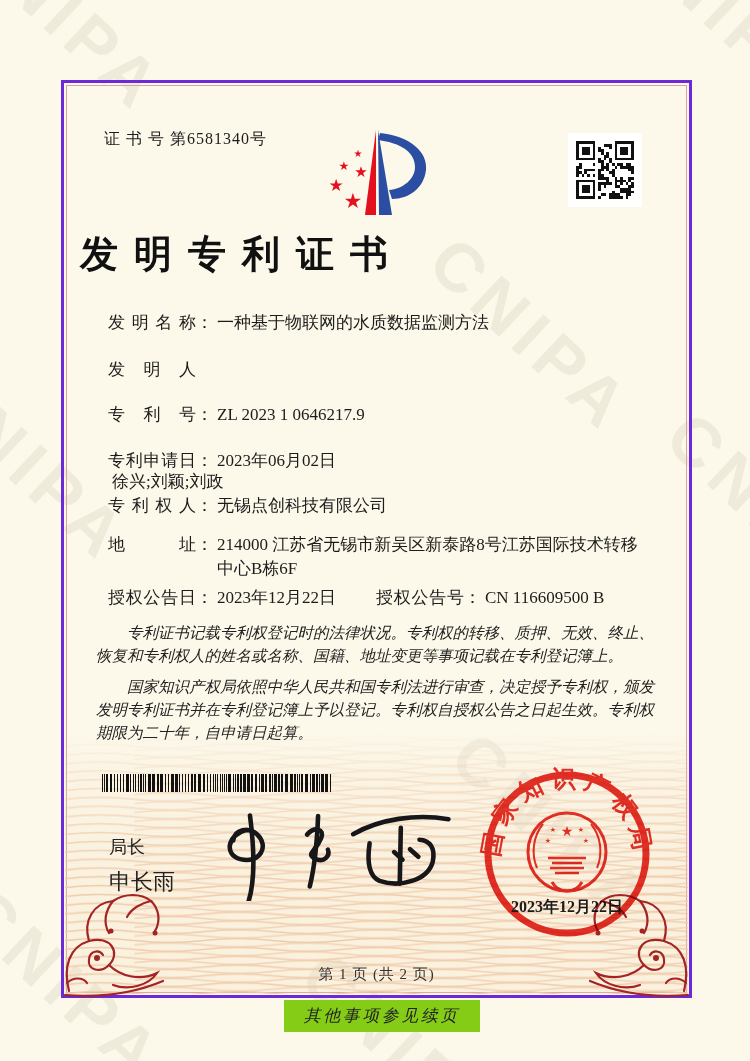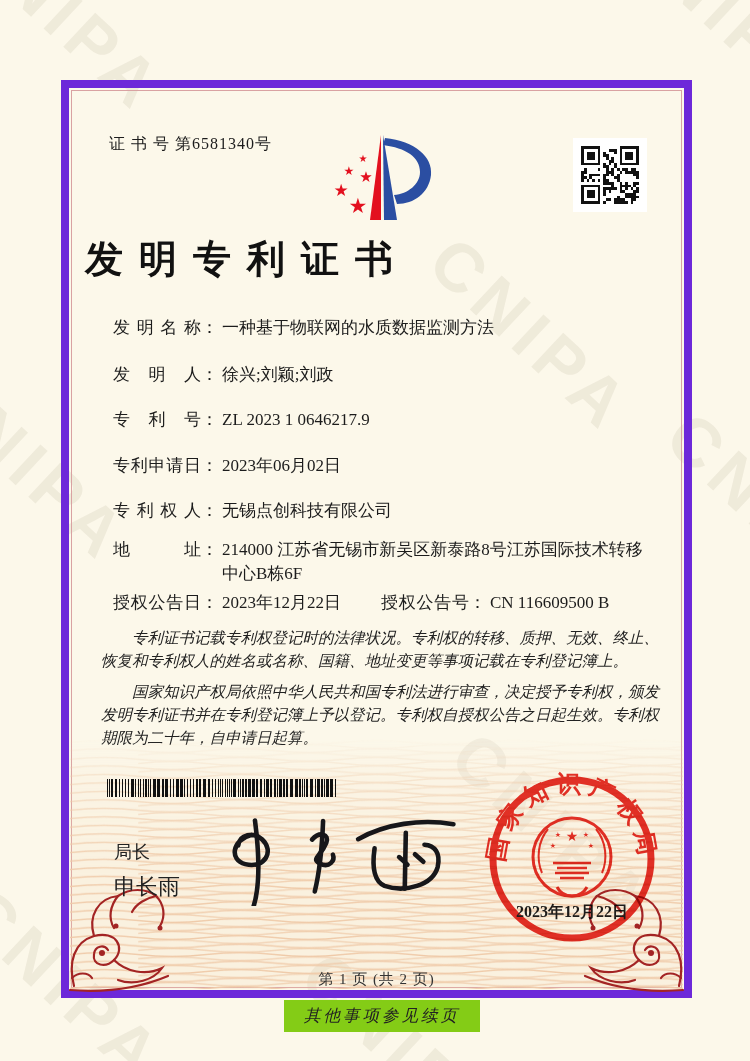--- a/index.html
+++ b/index.html
@@ -8,21 +8,21 @@
   .page{position:relative;width:750px;height:1061px;overflow:hidden;}
 
   
   .wm{position:absolute;font-family:"Liberation Sans", sans-serif;
       font-weight:700;font-size:68px;letter-spacing:8px;
       color:rgba(158,144,118,0.13);transform:rotate(43deg);
       transform-origin:center;white-space:nowrap;pointer-events:none;z-index:0;}
 
   
   .cert-box{position:absolute;left:61px;top:80px;width:631px;height:918px;
-      box-sizing:border-box;border:8px solid #6d28d9;z-index:1;}
+      box-sizing:border-box;border:3px solid #6d28d9;z-index:1;}
   .cert-box .inner-line{position:absolute;inset:2px;border:1px solid #d9a2a2;pointer-events:none;}
 
   .cert-number{position:absolute;left:40px;top:46px;font-size:16px;letter-spacing:1px;}
 
   .logo{position:absolute;left:250px;top:38px;width:132px;height:104px;}
   .qr-wrap{position:absolute;left:504px;top:50px;width:74px;height:74px;background:#fff;
       display:flex;align-items:center;justify-content:center;}
 
   .title{position:absolute;left:0;top:138px;width:100%;
       font-size:38px;font-weight:700;letter-spacing:16px;text-indent:16px;color:#111;margin-top:8px;}
@@ -234,21 +234,21 @@
         </svg>
     </div>
 
     <div class="title">发明专利证书</div>
 
     <div class="frow" style="top:228px;">
       <span class="flabel">发明名称</span>
         <span class="fcolon">：</span>
       <span class="fvalue">一种基于物联网的水质数据监测方法</span>
     </div>
-    <div class="frow" style="top:275px;">
+    <div class="frow" style="top:275px;flex-direction:column;">
       <span class="flabel">发明人</span>
         <span class="fcolon">：</span>
       <span class="fvalue">徐兴;刘颖;刘政</span>
     </div>
     <div class="frow" style="top:320px;">
       <span class="flabel">专利号</span>
         <span class="fcolon">：</span>
       <span class="fvalue">ZL 2023 1 0646217.9</span>
     </div>
     <div class="frow" style="top:366px;">

